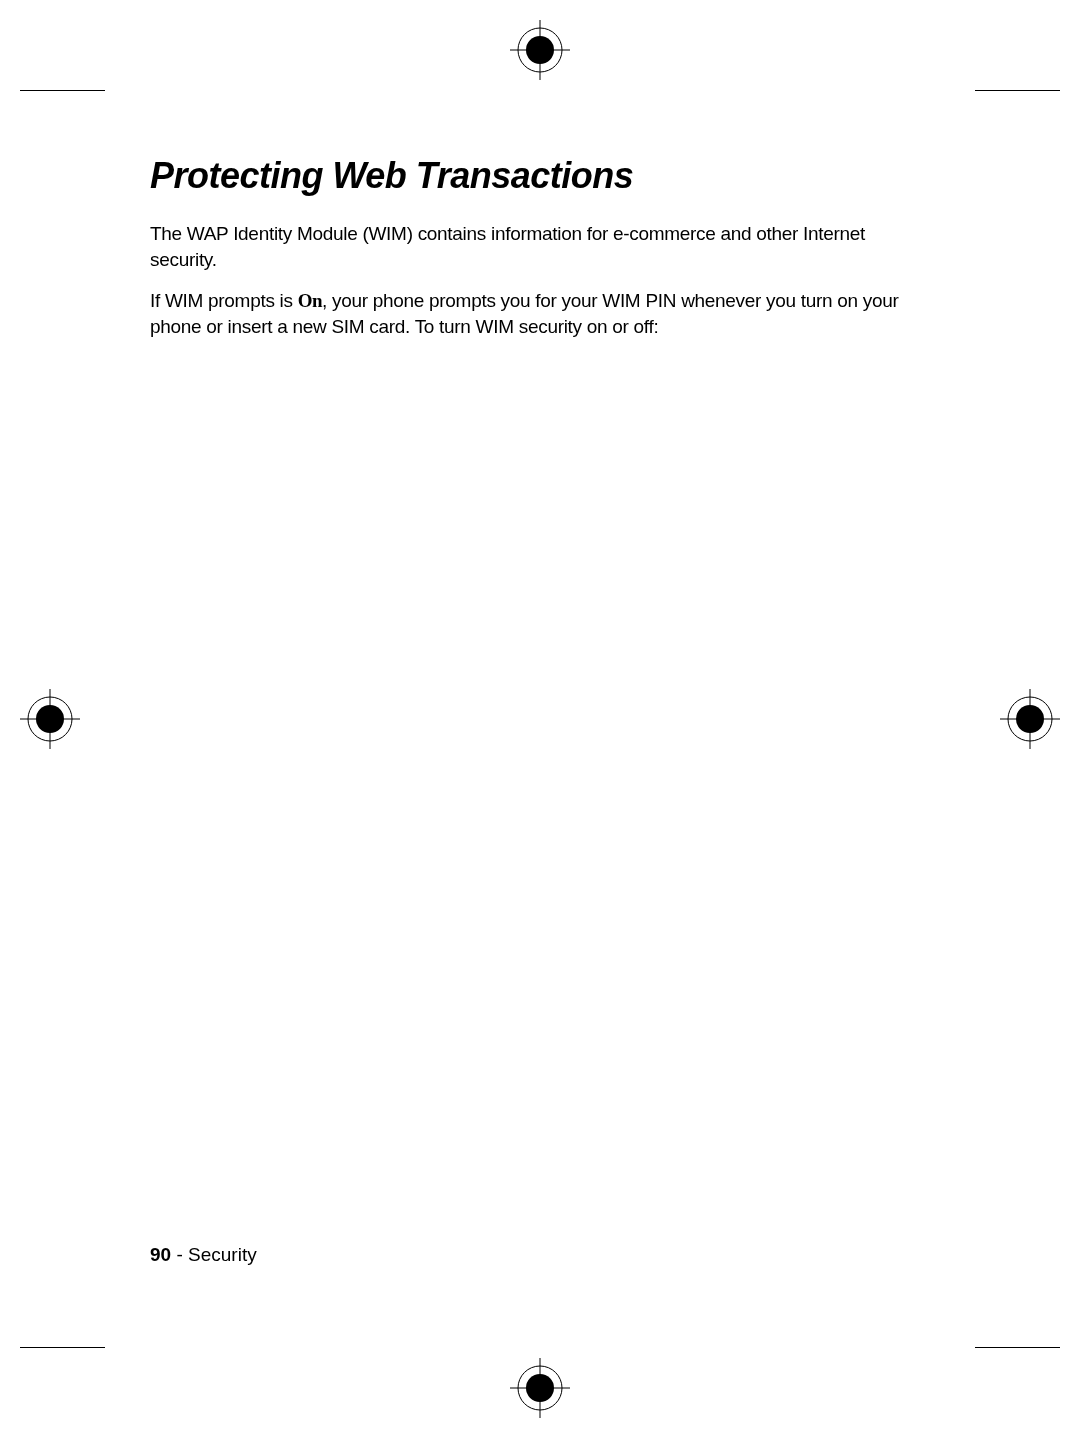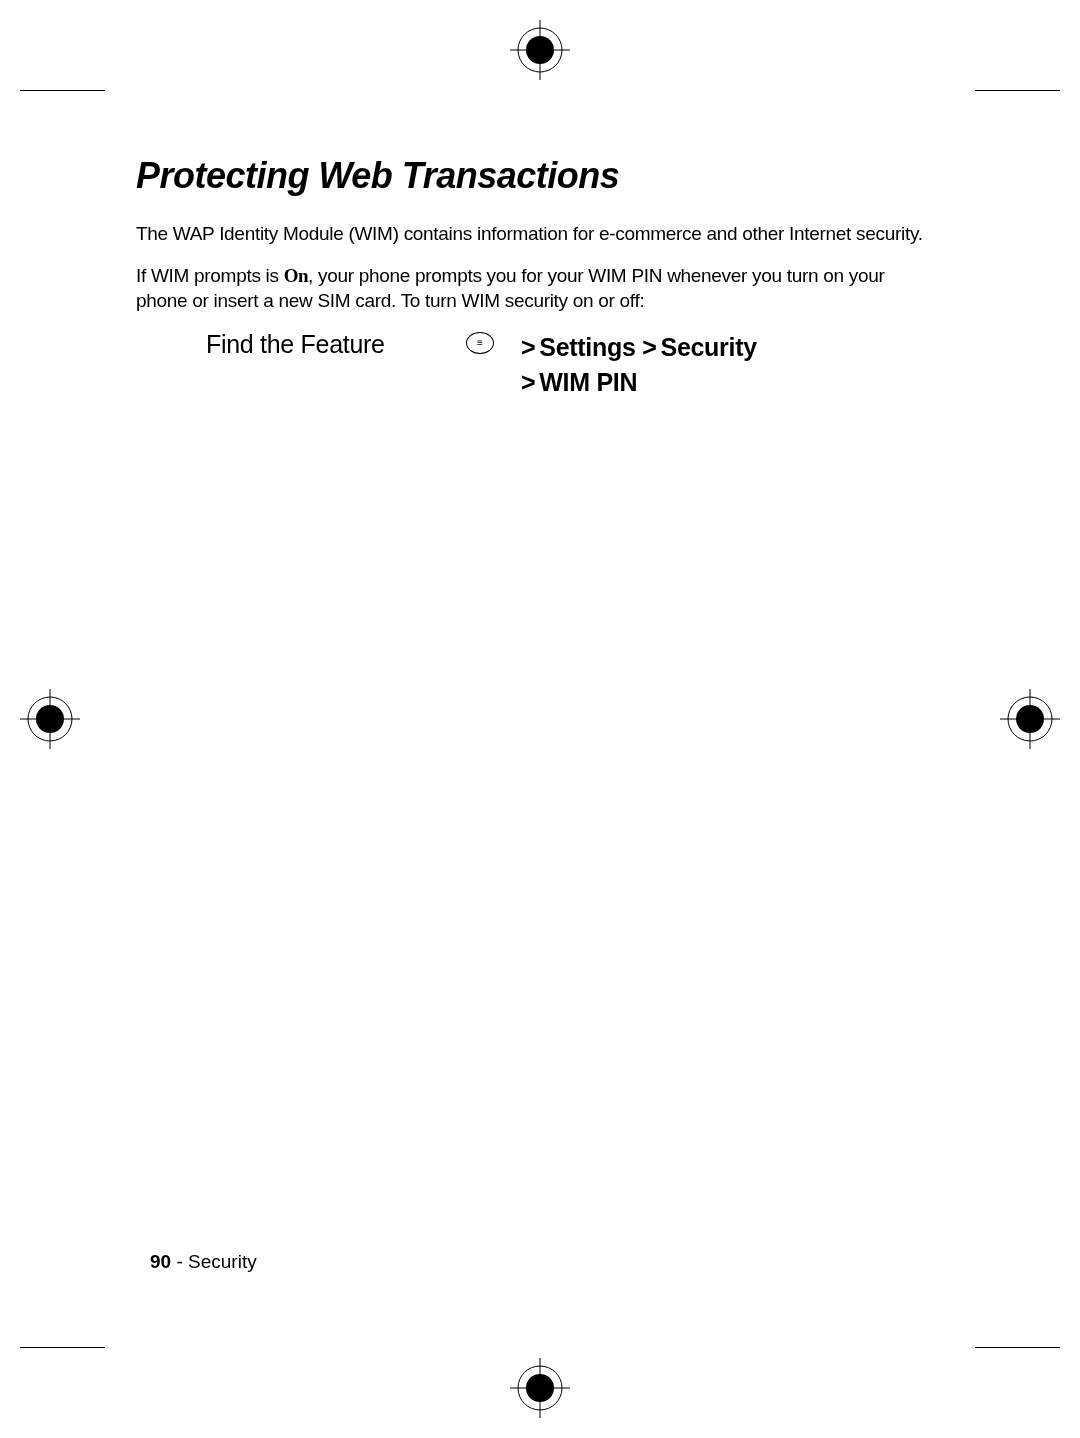--- a/index.html
+++ b/index.html
@@ -41,21 +41,21 @@
     }
     .cropline-tl-h { top: 90px; left: 20px; width: 85px; height: 1px; }
     .cropline-tr-h { top: 90px; right: 20px; width: 85px; height: 1px; }
     .cropline-bl-h { bottom: 90px; left: 20px; width: 85px; height: 1px; }
     .cropline-br-h { bottom: 90px; right: 20px; width: 85px; height: 1px; }
 
     
     .page {
       position: absolute;
       top: 155px;
-      left: 136px;
+      left: 150px;
       right: 150px;
     }
 
     .heading {
       font-size: 36px;
       font-weight: bold;
       font-style: italic;
       letter-spacing: -0.5px;
       margin-bottom: 24px;
     }
@@ -109,21 +109,21 @@
       line-height: 1.4;
       letter-spacing: -0.3px;
     }
     .menu-path .gt {
       font-weight: bold;
       margin-right: 4px;
     }
 
     .footer {
       position: absolute;
-      bottom: 165px;
+      bottom: 172px;
       left: 150px;
       font-size: 19px;
     }
     .footer .pagenum {
       font-weight: bold;
     }
   </style>
 </head>
 <body>
 
@@ -167,33 +167,18 @@
 
 <div class="page">
   <h1 class="heading">Protecting Web Transactions</h1>
 
   <p class="body-text">The WAP Identity Module (WIM) contains information for e-commerce and other Internet security.</p>
 
   <p class="body-text">
     <span>If WIM prompts is </span><span class="inline-bold-cond">On</span><span>, your phone prompts you for your WIM PIN whenever you turn on your phone or insert a new SIM card. To turn WIM security on or off:</span>
   </p>
 
-  <div class="feature-block">
-    <div class="feature-label">Find the Feature</div>
-    <div class="menu-icon-wrap">
-      <span class="menu-icon">≡</span>
-    </div>
-    <div class="menu-path">
-      <div>
-        <span class="gt">&gt;</span><span>Settings</span>
-        <span class="gt"> &gt;</span><span>Security</span>
-      </div>
-      <div>
-        <span class="gt">&gt;</span><span>WIM PIN</span>
-      </div>
-    </div>
-  </div>
 
 </div>
 
 <div class="footer">
   <span class="pagenum">90</span><span> - </span><span>Security</span>
 </div>
 
 </body></html>

